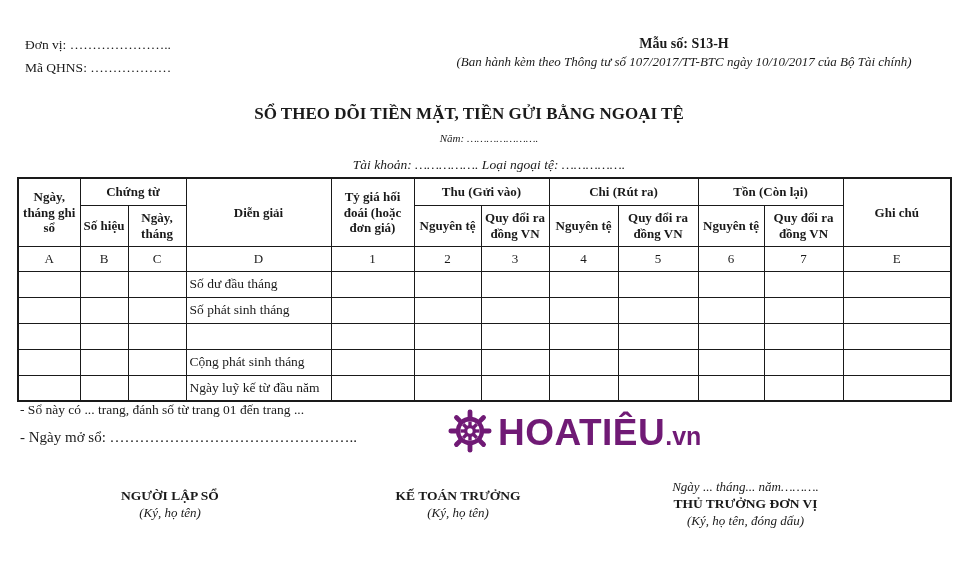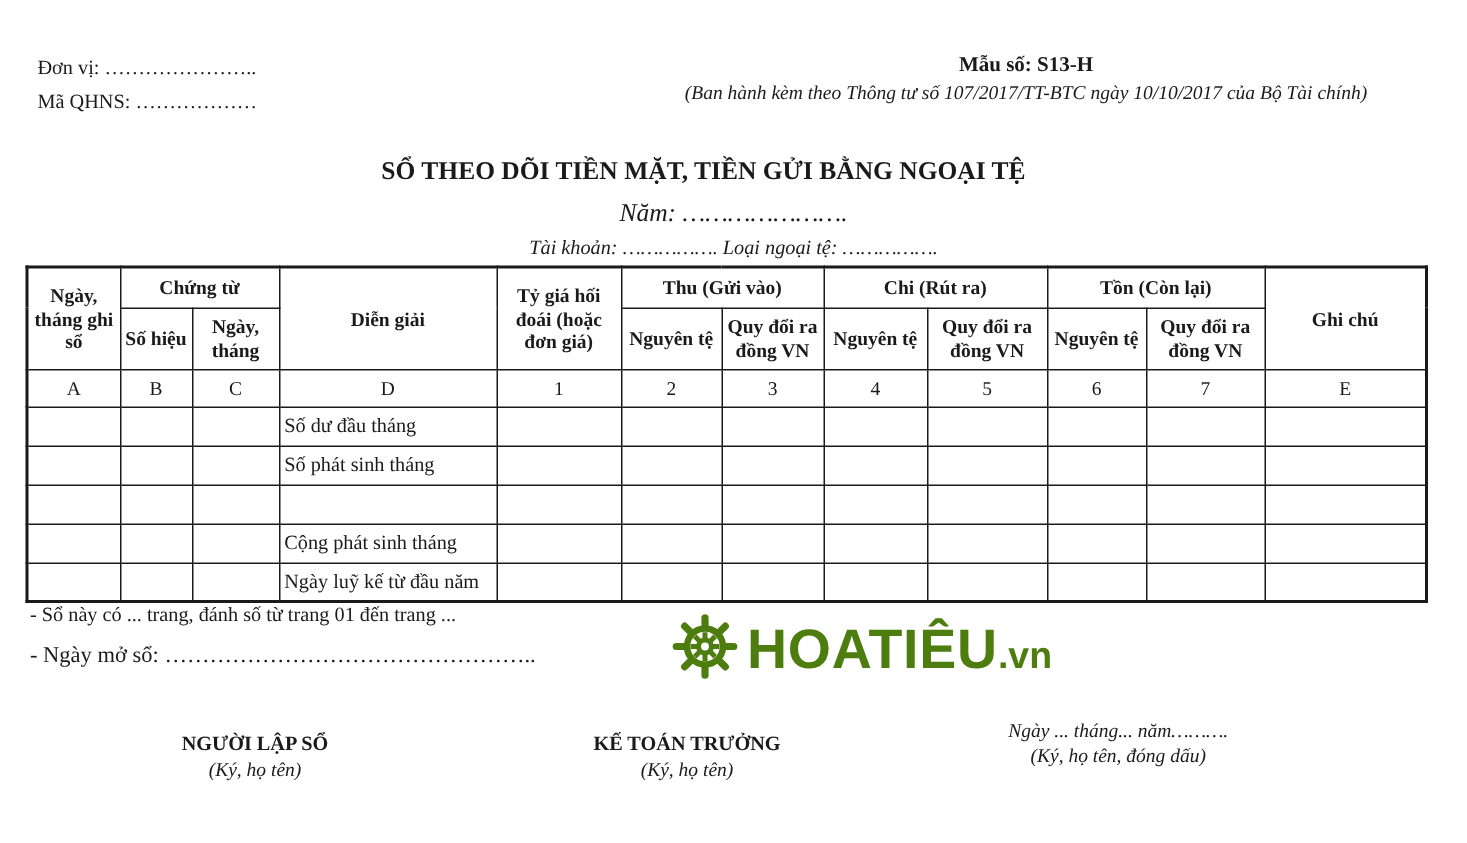--- a/index.html
+++ b/index.html
@@ -17,21 +17,21 @@
   .unit-line   { left: 25px; top: 37px; font-size: 13.5px; }
   .qhns-line   { left: 25px; top: 60px; font-size: 13.5px; }
   .form-block  { left: 396px; top: 36px; width: 576px; text-align: center; }
   .form-number { font-size: 14px; font-weight: bold; }
   .issuance    { font-size: 13px; font-style: italic; margin-top: 2px; }
 
   
   .doc-title    { left: 0; top: 104px; width: 938px; text-align: center;
                   font-size: 17px; font-weight: bold; }
   .year-line    { left: 0; top: 132px; width: 978px; text-align: center;
-                  font-size: 17px; font-style: italic; }
+                  font-size: 11px; font-style: italic; }
   .account-line { left: 0; top: 157px; width: 978px; text-align: center;
                   font-size: 13.5px; font-style: italic; }
 
   
   table.ledger {
     position: absolute; left: 17px; top: 177px;
     width: 933px; border-collapse: collapse; table-layout: fixed;
     border: 2px solid #1a1a1a;
   }
   .ledger th, .ledger td {
@@ -205,21 +205,21 @@
         <td></td>
     <td></td>
         <td></td>
   </tr>
 </tbody>
   </table>
 
 <div class="abs note-1">- Sổ này có ... trang, đánh số từ trang 01 đến trang ...</div>
 <div class="abs note-2">- Ngày mở sổ: …………………………………………..</div>
 
-<div class="abs logo" style="color: #4d7c0f;">
+<div class="abs logo" style="color: #701a75;">
   <span>
     <svg width="46" height="46" viewBox="0 0 48 48" fill="none" stroke="currentColor">
       <g stroke-width="5" stroke-linecap="round">
         <line x1="24" y1="4" x2="24" y2="9" transform="rotate(0 24 24)"></line>
         <line x1="24" y1="4" x2="24" y2="9" transform="rotate(45 24 24)"></line>
         <line x1="24" y1="4" x2="24" y2="9" transform="rotate(90 24 24)"></line>
         <line x1="24" y1="4" x2="24" y2="9" transform="rotate(135 24 24)"></line>
         <line x1="24" y1="4" x2="24" y2="9" transform="rotate(180 24 24)"></line>
         <line x1="24" y1="4" x2="24" y2="9" transform="rotate(225 24 24)"></line>
         <line x1="24" y1="4" x2="24" y2="9" transform="rotate(270 24 24)"></line>
@@ -248,14 +248,15 @@
 <div class="abs sig sig-preparer">
   <div class="sig-title">NGƯỜI LẬP SỔ</div>
   <div class="sig-note">(Ký, họ tên)</div>
 </div>
 <div class="abs sig sig-chief">
   <div class="sig-title">KẾ TOÁN TRƯỞNG</div>
   <div class="sig-note">(Ký, họ tên)</div>
 </div>
 <div class="abs sig sig-head">
   <div class="sig-date">Ngày ... tháng... năm……….</div>
+  <div class="sig-title">THỦ TRƯỞNG ĐƠN VỊ</div>
   <div class="sig-note">(Ký, họ tên, đóng dấu)</div>
 </div>
 
 </body></html>

